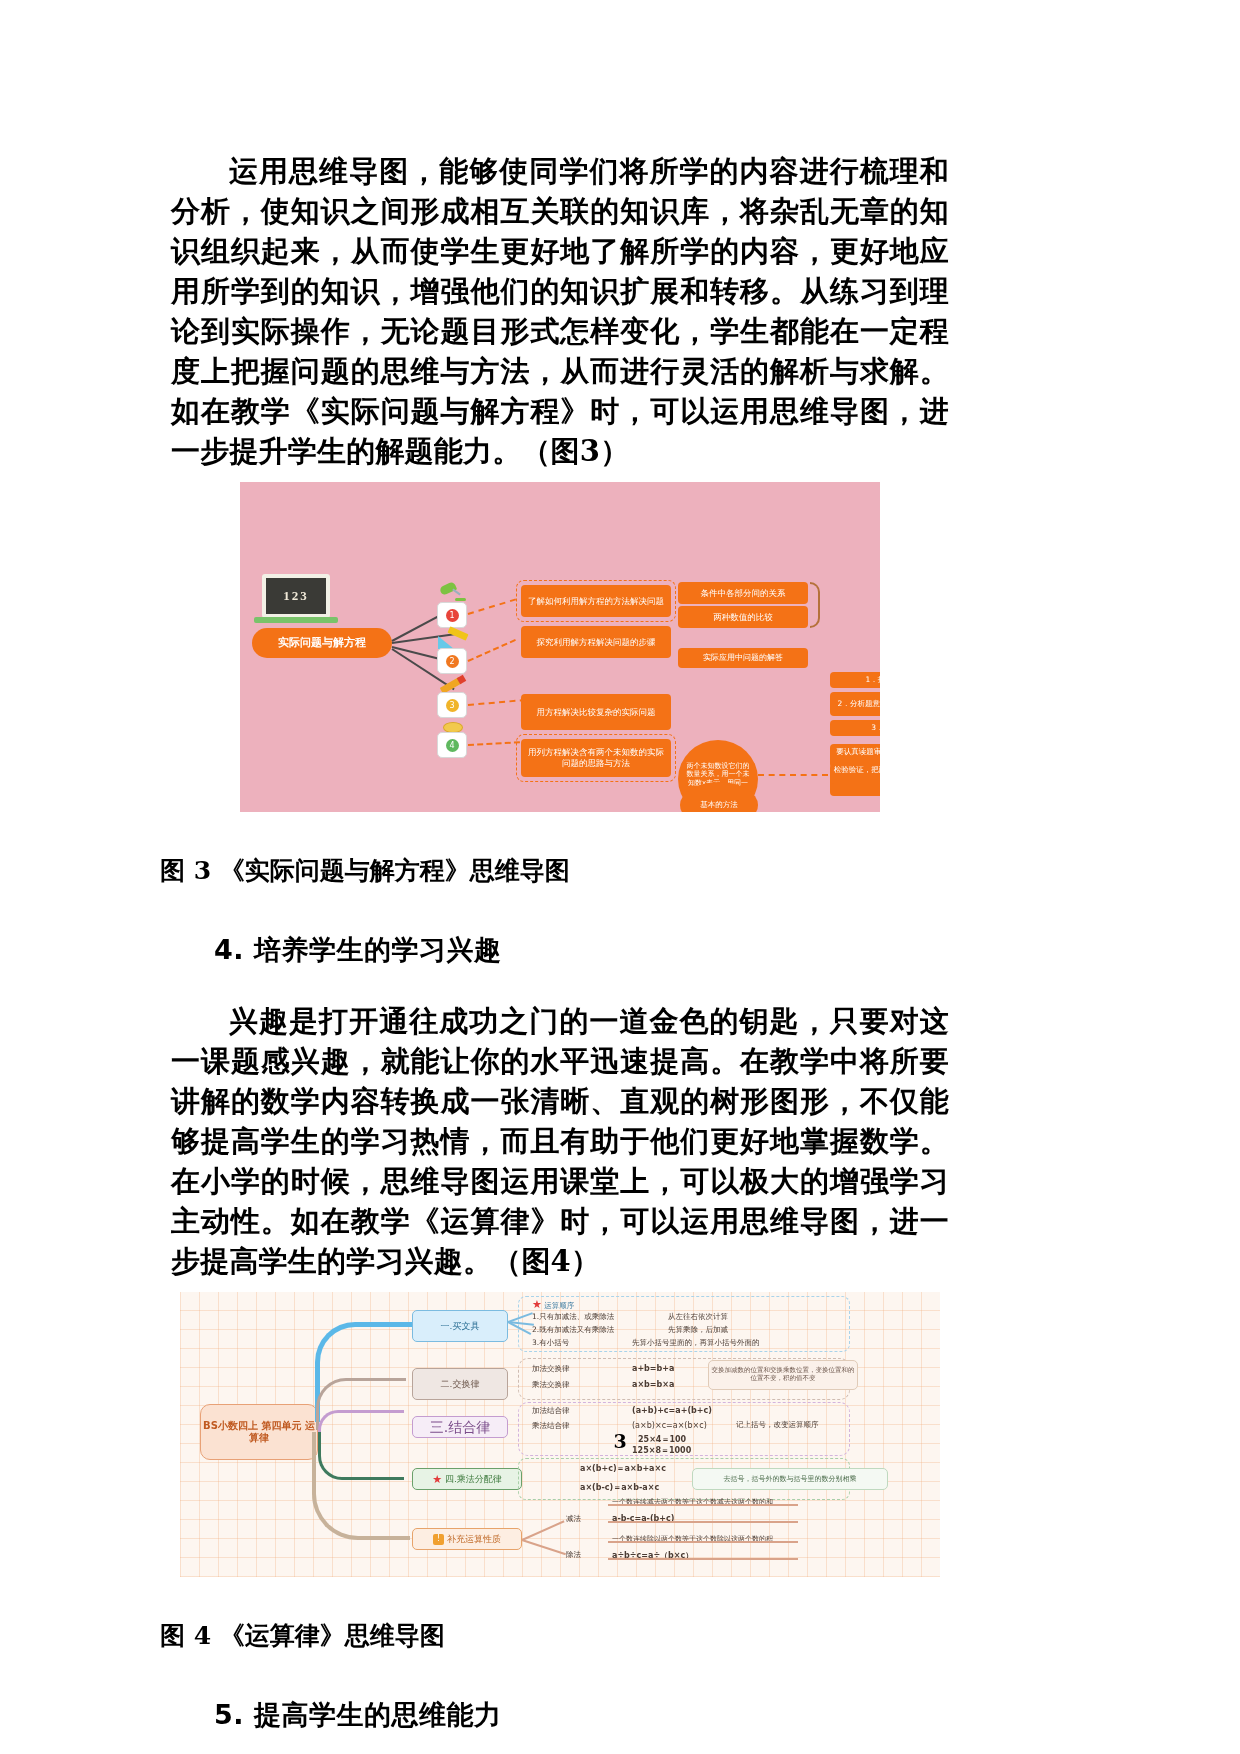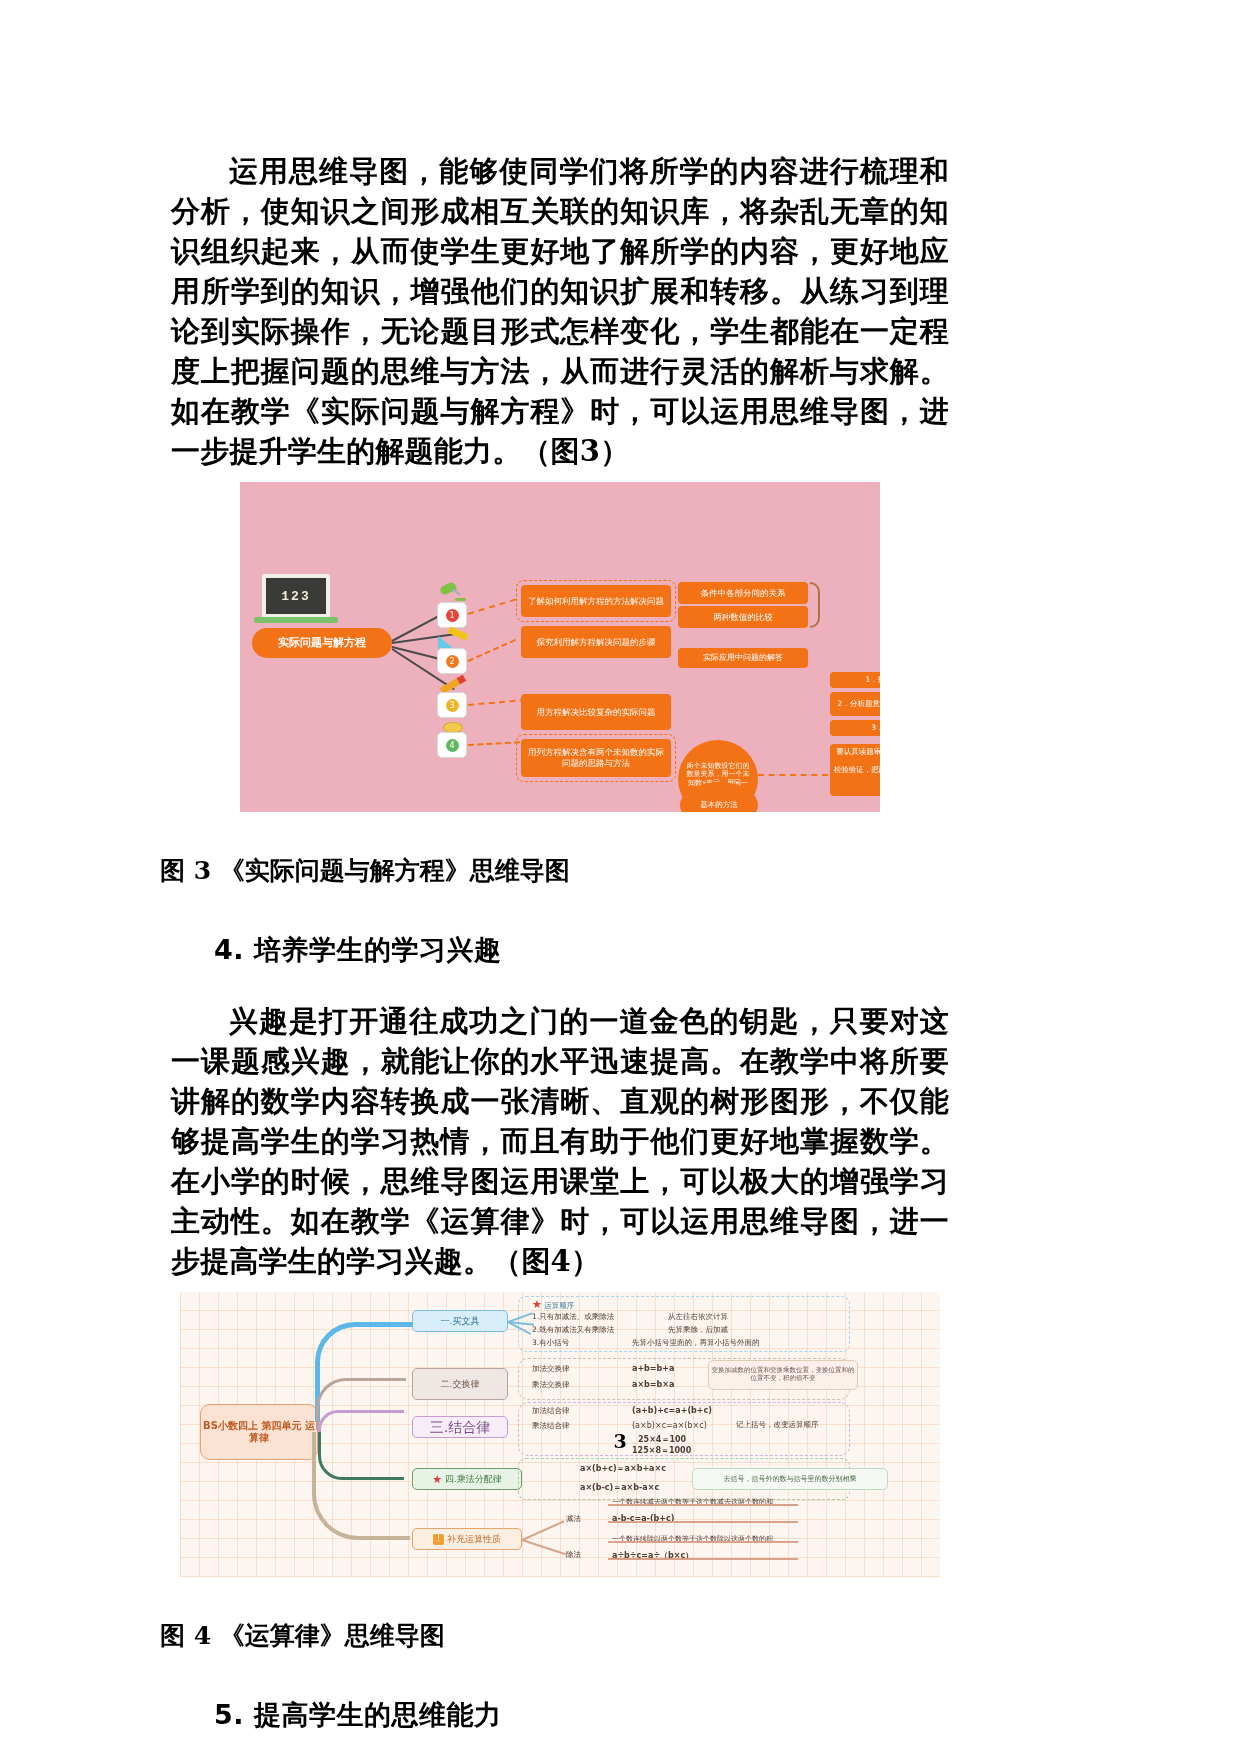--- a/index.html
+++ b/index.html
@@ -112,21 +112,21 @@
   }
   .blackboard {
     position: absolute;
     background: #3a3a36;
     border: 4px solid #f2f0e6;
     border-radius: 3px;
     box-sizing: border-box;
     display: flex;
     align-items: center;
     justify-content: center;
-    font-family: Liberation Mono, monospace;
+    font-family: Liberation Serif, serif;
     font-weight: bold;
     font-size: 13px;
     letter-spacing: 2px;
   }
   .bb-stand {
     position: absolute;
     background: #79c36a;
     border-radius: 2px;
   }
   .iconbox {
@@ -363,21 +363,21 @@
       <div class="m4node" style="left:20px; top:112px; width:118px; height:56px; background:#fbe2d2; border:1.5px solid #e8a176; color:#c05a21; font-size:10px; font-weight:bold; border-radius:10px;">
         <span>BS小数四上 第四单元 运算律</span>
       </div>
 
       <div style="position:absolute; left:135px; top:30px; width:100px; height:100px; border-left:5px solid #5bb8e8; border-top:5px solid #5bb8e8; border-radius:40px 0 0 0; box-sizing:border-box;"></div>
       <div style="position:absolute; left:136px; top:86px; width:90px; height:52px; border-left:3px solid #b8a49a; border-top:3px solid #b8a49a; border-radius:30px 0 0 0; box-sizing:border-box;"></div>
       <div style="position:absolute; left:138px; top:118px; width:86px; height:24px; border-left:3px solid #c49cd0; border-top:3px solid #c49cd0; border-radius:20px 0 0 0; box-sizing:border-box;"></div>
       <div style="position:absolute; left:138px; top:140px; width:86px; height:48px; border-left:3px solid #3e7a5e; border-bottom:3px solid #3e7a5e; border-radius:0 0 0 24px; box-sizing:border-box;"></div>
       <div style="position:absolute; left:132px; top:140px; width:98px; height:108px; border-left:4px solid #c7b29a; border-bottom:4px solid #c7b29a; border-radius:0 0 0 46px; box-sizing:border-box;"></div>
 
-      <div class="m4node" style="left:232px; top:18px; width:96px; height:22px; background:#d9eefb; border:1.5px solid #7bbbe0; color:#2a6e94; font-size:9px;">
+      <div class="m4node" style="left:232px; top:18px; width:96px; height:32px; background:#d9eefb; border:1.5px solid #7bbbe0; color:#2a6e94; font-size:9px;">
         <span>一.买文具</span>
       </div>
       <div class="m4dash" style="left:338px; top:4px; width:332px; height:56px; border-color:#a9d3ea;"></div>
       <div class="m4text" style="left:352px; top:7px; font-size:7.5px; color:#3a7aa0;">
         <span class="star">★</span>
         <span>运算顺序</span>
       </div>
       <div class="m4text" style="left:352px; top:20px; font-size:7.5px;">1.只有加减法、或乘除法</div>
       <div class="m4text" style="left:488px; top:20px; font-size:7.5px;">从左往右依次计算</div>
       <div class="m4text" style="left:352px; top:33px; font-size:7.5px;">2.既有加减法又有乘除法</div>

